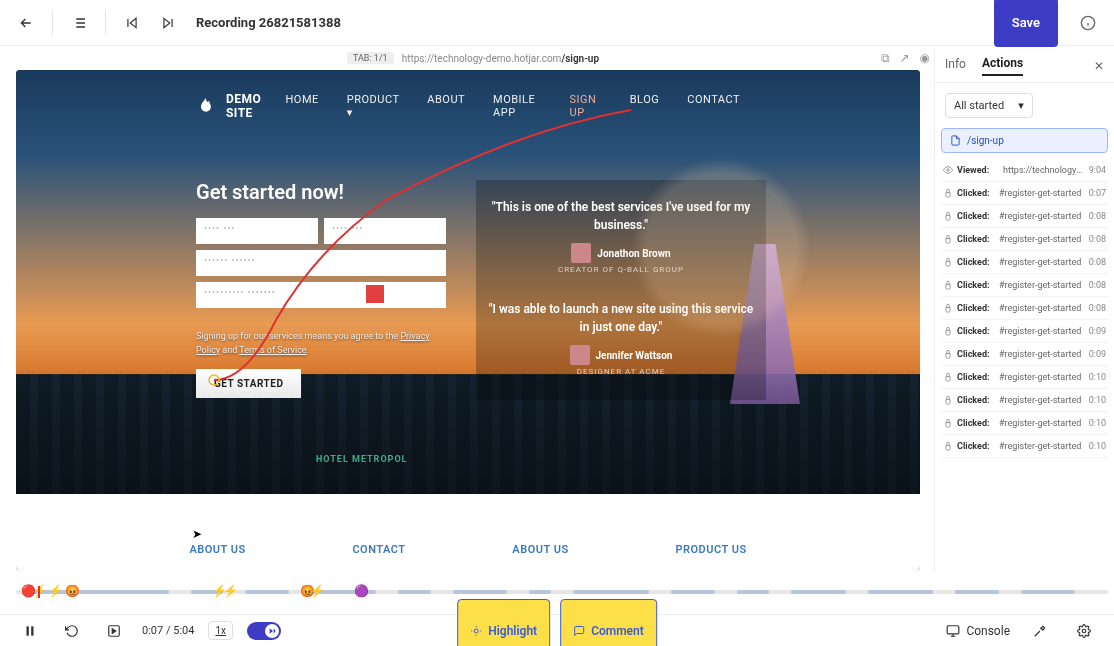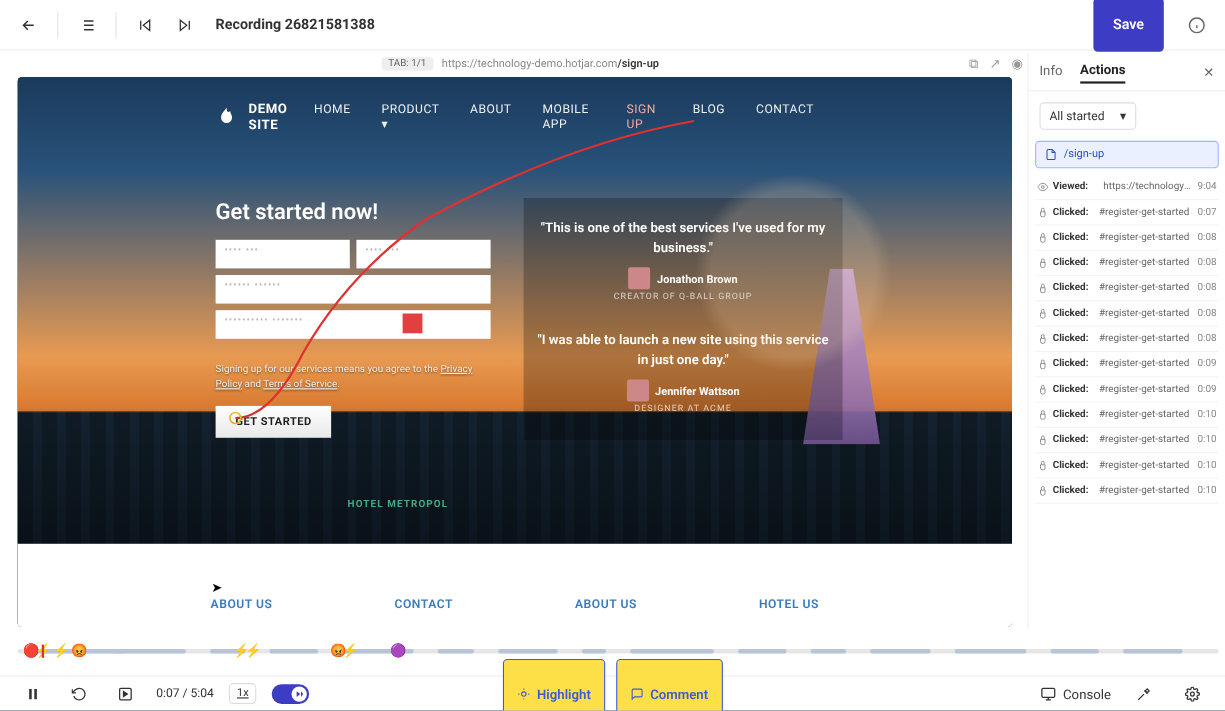--- a/index.html
+++ b/index.html
@@ -204,21 +204,21 @@
     <svg class="mpath" width="904" height="424">
       <path d="M 615 40 Q 500 60 370 130 Q 300 180 260 250 Q 230 310 198 310" stroke="#e03030" stroke-width="2" fill="none"></path>
       <circle cx="198" cy="310" r="5" fill="none" stroke="#e8c030" stroke-width="1.5"></circle>
     </svg>
   </div>
 
   <div class="footer-links" id="footerlinks">
       <span>ABOUT US</span>
       <span>CONTACT</span>
       <span>ABOUT US</span>
-      <span>HOTEL US</span>
+      <span>PRODUCT US</span>
     </div>
   <div class="mcursor">➤</div>
 </div>
 
 <div class="rightpanel">
   <div class="rtabs">
     <span class="tab">Info</span>
     <span class="tab active">Actions</span>
     <span class="close">✕</span>
   </div>

